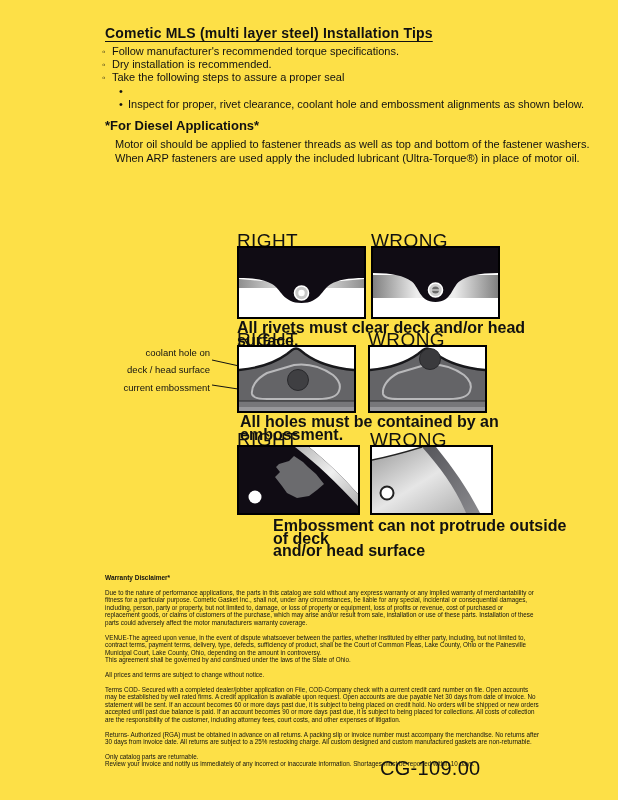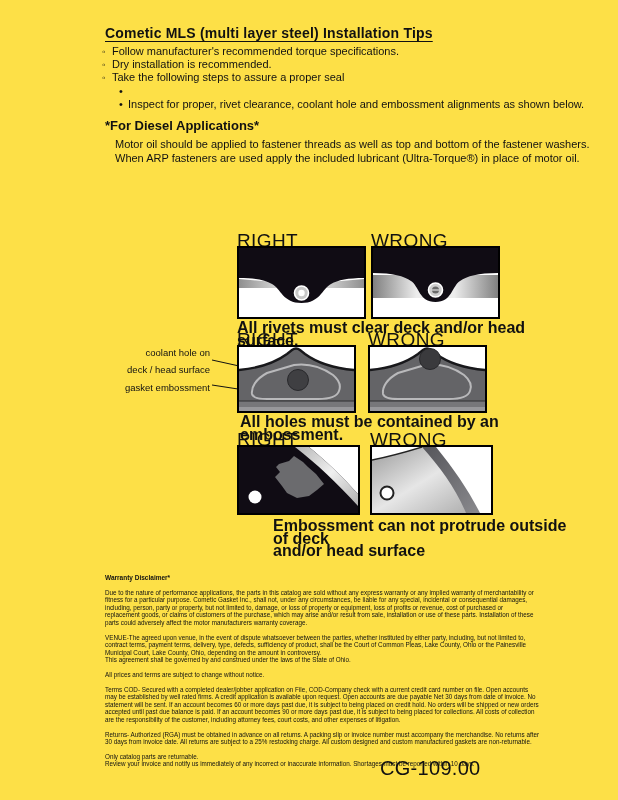--- a/index.html
+++ b/index.html
@@ -111,21 +111,21 @@
     </svg>
   </div>
 
   <div class="fig-cap" style="left:237px; top:322px; width:300px;">All rivets must clear deck and/or head surface.</div>
 
   <div class="fig-hdr" style="left:237px; top:329px; width:119px;">RIGHT</div>
   <div class="fig-hdr" style="left:368px; top:329px; width:119px;">WRONG</div>
 
   <div class="fig2-label" style="left:84px; top:344px;">coolant hole on
 deck / head surface</div>
-  <div class="fig2-label" style="left:84px; top:379px;">gasket embossment</div>
+  <div class="fig2-label" style="left:84px; top:379px;">current embossment</div>
 
   <svg class="leader-svg" viewBox="0 0 100 48">
     <line x1="4" y1="8" x2="90" y2="27" stroke="#111" stroke-width="1"></line>
     <line x1="4" y1="33" x2="56" y2="41" stroke="#111" stroke-width="1"></line>
   </svg>
 
   <div class="panel" style="left:237px; top:345px; width:119px; height:68px;">
     <svg viewBox="0 0 115 64" preserveAspectRatio="none">
       <rect x="0" y="0" width="115" height="64" fill="#ffffff"></rect>
       <path d="M0,23 C22,21 37,15 48,7 L53,3 Q57,0 61,3 L66,7 C77,15 92,21 115,23 V64 H0 Z" fill="#646467"></path>

